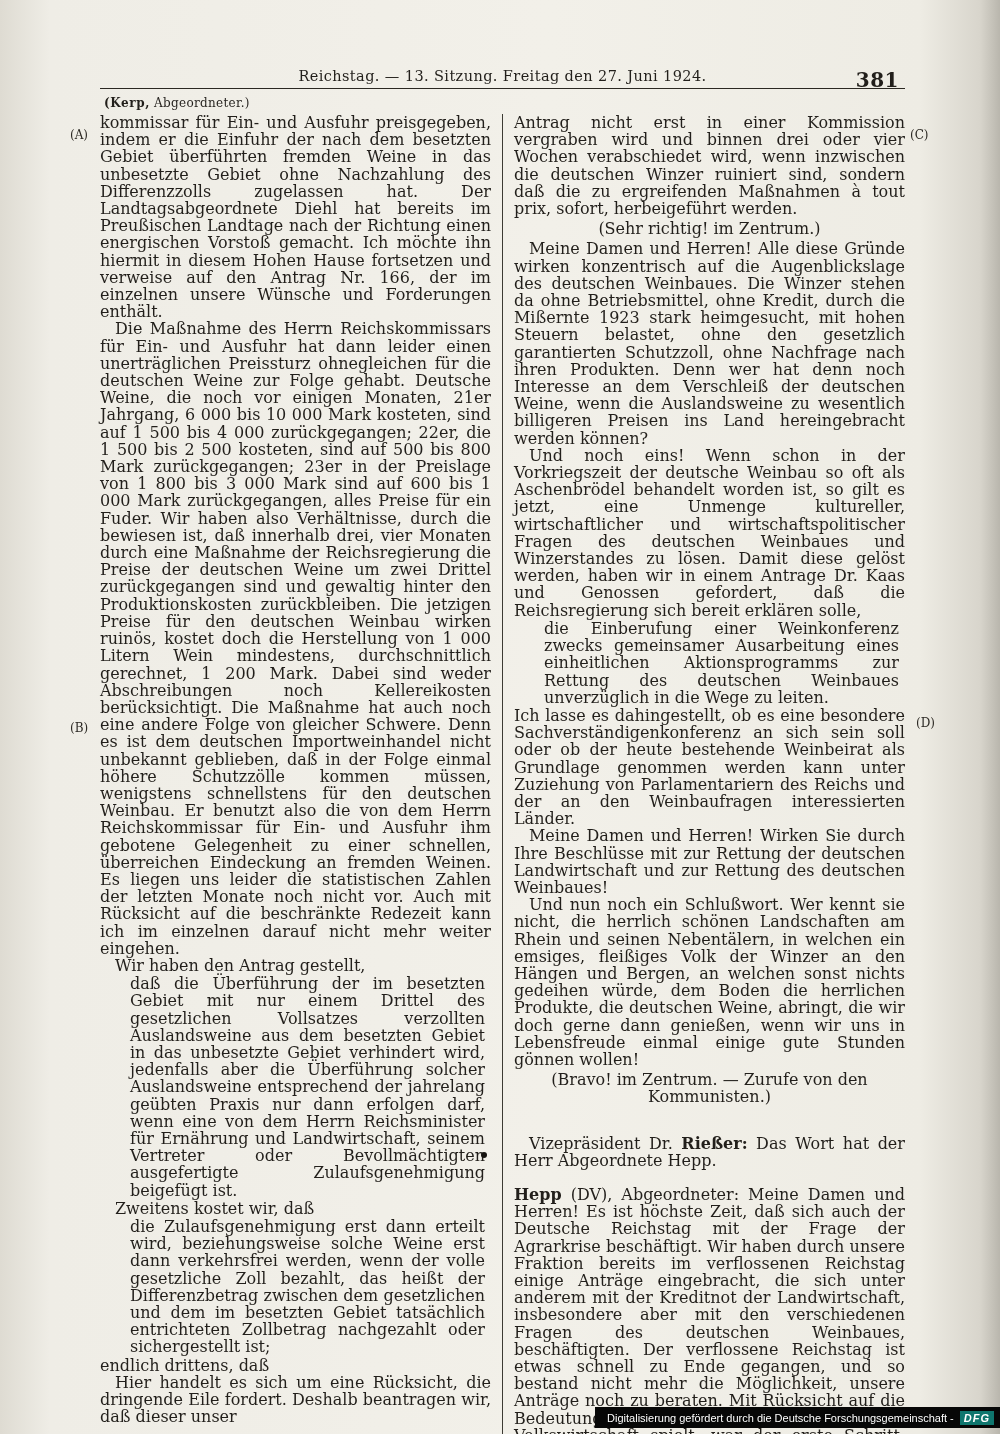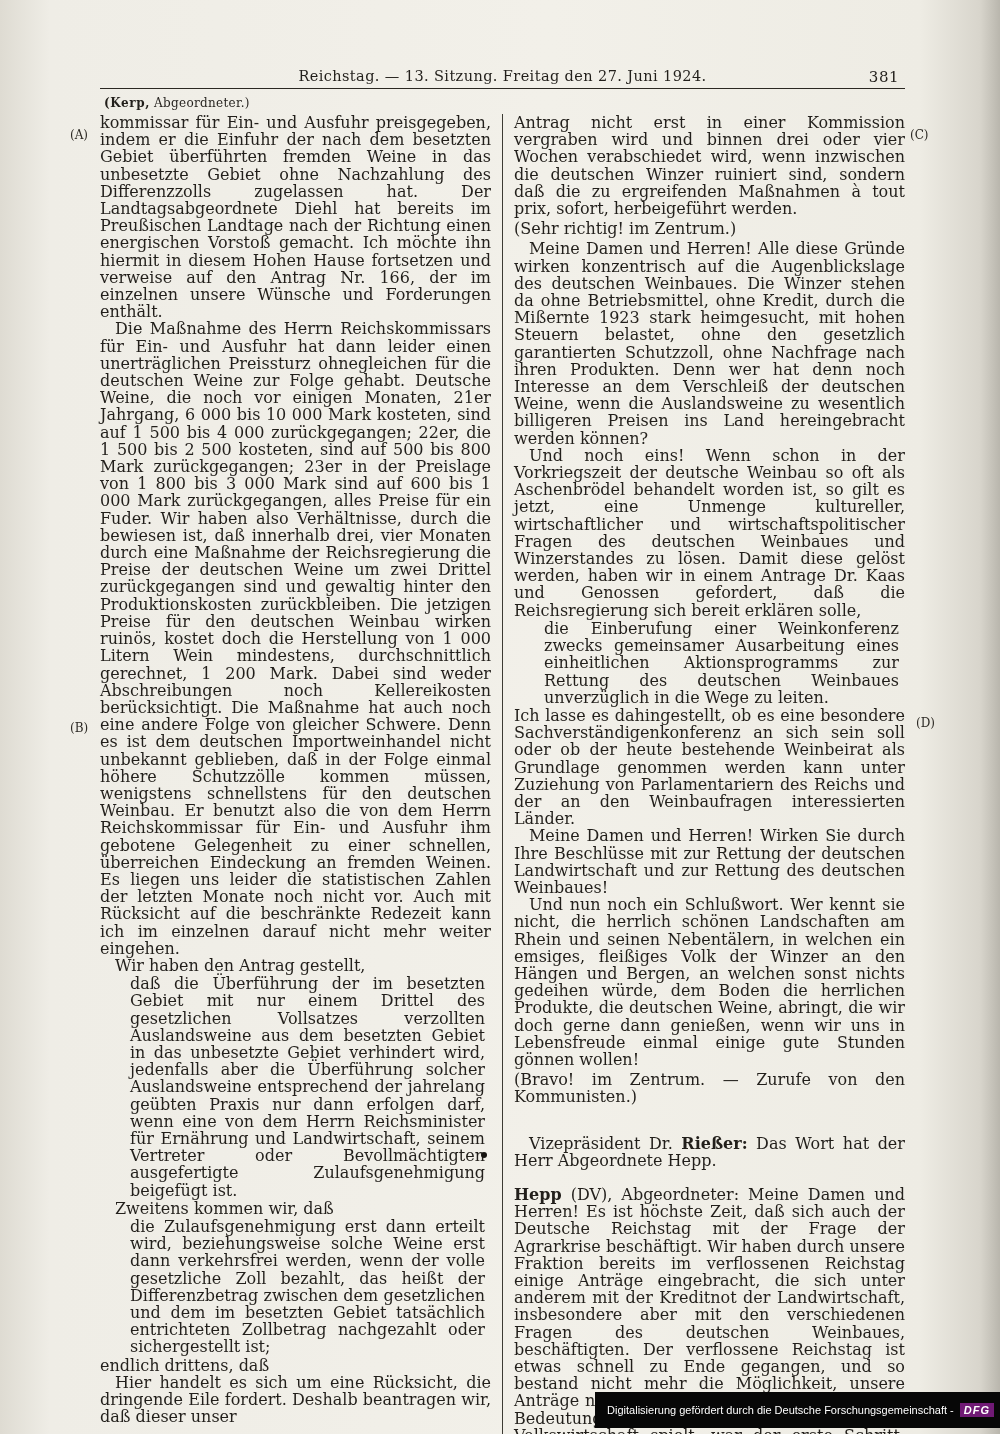--- a/index.html
+++ b/index.html
@@ -4,48 +4,48 @@
 <style>
   html,body{margin:0;padding:0;background:#cfccc3;}
   .page{
     position:relative;width:1000px;height:1434px;overflow:hidden;box-sizing:border-box;
     background:linear-gradient(90deg,#dedbd2 0%,#efede6 5%,#f2f0e9 55%,#eeece4 92%,#d8d5cc 98%,#b9b6ad 100%);
     color:#221f1b;
     font-family:"DejaVu Serif","Liberation Serif",serif;
   }
   .header-row{position:relative;margin:0 95px 0 100px;padding-top:68px;text-align:center;
     font-size:14.5px;letter-spacing:.4px;}
-  .page-number{position:absolute;right:6px;top:68px;font-weight:normal;font-size:15px;letter-spacing:.5px;}
+  .page-number{position:absolute;right:6px;top:68px;font-weight:bold;font-size:20px;letter-spacing:.5px;}
   .header-rule{margin:4px 95px 0 100px;border:none;border-top:1.7px solid #2b2822;}
   .speaker-note{margin:7px 0 4px 104px;font-size:12px;letter-spacing:.3px;}
   .speaker-note b{letter-spacing:.6px;}
   .columns{display:flex;margin:0 95px 0 100px;min-height:1186px;align-items:stretch;}
   .col{width:397px;}
   .col-left{padding-right:2px;}
   .col-right{padding-left:2px;}
   .divider{width:1px;background:#3c3a33;margin:0 9px;}
   .p{margin:0;font-size:16px;line-height:17.2px;text-align:justify;hyphens:auto;-webkit-hyphens:auto;}
   .ind{text-indent:15px;}
   .quote{margin:1px 6px 1px 30px;}
-  .center{margin:3px 0;text-indent:0;}
+  .center{text-align:center;margin:3px 0;text-indent:0;}
   .sp{margin-top:29px;}
   .sp2{margin-top:17px;}
   .mark{position:absolute;font-size:12px;color:#2c2924;font-family:"DejaVu Serif","Liberation Serif",serif;}
   .mark-a{left:70px;top:128px;}
   .mark-b{left:70px;top:721px;}
   .mark-c{left:910px;top:128px;}
   .mark-d{left:916px;top:716px;}
   .footer{position:relative;margin:8px 95px 0 100px;font-size:13px;letter-spacing:.3px;height:16px;}
   .footer .sitzung{margin-left:26px;}
   .footer .pageno-55{position:absolute;left:734px;top:0;}
   .ink-speck{position:absolute;left:481px;top:1152px;width:6px;height:6px;border-radius:50%;background:#15130f;}
-  .digibar{position:absolute;right:0;bottom:6px;height:36px;background:#070707;color:#fff;
+  .digibar{position:absolute;right:0;bottom:6px;height:21px;background:#070707;color:#fff;
     display:flex;align-items:center;padding:0 6px 0 12px;
     font-family:"Liberation Sans","DejaVu Sans",sans-serif;font-size:11px;white-space:nowrap;}
-  .dfg{background:#701a75;color:#fff;font-weight:bold;margin-left:6px;padding:1px 4px;
+  .dfg{background:#0f766e;color:#fff;font-weight:bold;margin-left:6px;padding:1px 4px;
     font-size:11px;letter-spacing:1px;font-style:italic;}
 </style>
 </head>
 <body>
 
 <div class="page">
 
   <div class="header-row">
     <span>Reichstag. — 13. Sitzung.  Freitag den 27. Juni 1924.</span>
     <span class="page-number">381</span>
@@ -60,21 +60,21 @@
   <span class="mark mark-b">(B)</span>
   <span class="mark mark-c">(C)</span>
   <span class="mark mark-d">(D)</span>
 
   <div class="columns">
     <div class="col col-left">
       <p class="p">kommissar für Ein- und Ausfuhr preisgegeben, indem er die Einfuhr der nach dem besetzten Gebiet überführten fremden Weine in das unbesetzte Gebiet ohne Nachzahlung des Differenzzolls zugelassen hat. Der Landtagsabgeordnete Diehl hat bereits im Preußischen Landtage nach der Richtung einen energischen Vorstoß gemacht. Ich möchte ihn hiermit in diesem Hohen Hause fortsetzen und verweise auf den Antrag Nr. 166, der im einzelnen unsere Wünsche und Forderungen enthält.</p>
       <p class="p ind">Die Maßnahme des Herrn Reichskommissars für Ein- und Ausfuhr hat dann leider einen unerträglichen Preissturz ohnegleichen für die deutschen Weine zur Folge gehabt. Deutsche Weine, die noch vor einigen Monaten, 21er Jahrgang, 6 000 bis 10 000 Mark kosteten, sind auf 1 500 bis 4 000 zurückgegangen; 22er, die 1 500 bis 2 500 kosteten, sind auf 500 bis 800 Mark zurückgegangen; 23er in der Preislage von 1 800 bis 3 000 Mark sind auf 600 bis 1 000 Mark zurückgegangen, alles Preise für ein Fuder. Wir haben also Verhältnisse, durch die bewiesen ist, daß innerhalb drei, vier Monaten durch eine Maßnahme der Reichsregierung die Preise der deutschen Weine um zwei Drittel zurückgegangen sind und gewaltig hinter den Produktionskosten zurückbleiben. Die jetzigen Preise für den deutschen Weinbau wirken ruinös, kostet doch die Herstellung von 1 000 Litern Wein mindestens, durchschnittlich gerechnet, 1 200 Mark. Dabei sind weder Abschreibungen noch Kellereikosten berücksichtigt. Die Maßnahme hat auch noch eine andere Folge von gleicher Schwere. Denn es ist dem deutschen Importweinhandel nicht unbekannt geblieben, daß in der Folge einmal höhere Schutzzölle kommen müssen, wenigstens schnellstens für den deutschen Weinbau. Er benutzt also die von dem Herrn Reichskommissar für Ein- und Ausfuhr ihm gebotene Gelegenheit zu einer schnellen, überreichen Eindeckung an fremden Weinen. Es liegen uns leider die statistischen Zahlen der letzten Monate noch nicht vor. Auch mit Rücksicht auf die beschränkte Redezeit kann ich im einzelnen darauf nicht mehr weiter eingehen.</p>
       <p class="p ind">Wir haben den Antrag gestellt,</p>
       <p class="p quote">daß die Überführung der im besetzten Gebiet mit nur einem Drittel des gesetzlichen Vollsatzes verzollten Auslandsweine aus dem besetzten Gebiet in das unbesetzte Gebiet verhindert wird, jedenfalls aber die Überführung solcher Auslandsweine entsprechend der jahrelang geübten Praxis nur dann erfolgen darf, wenn eine von dem Herrn Reichsminister für Ernährung und Landwirtschaft, seinem Vertreter oder Bevollmächtigten ausgefertigte Zulaufsgenehmigung beigefügt ist.</p>
-      <p class="p ind">Zweitens kommen wir, daß</p>
+      <p class="p ind">Zweitens kostet wir, daß</p>
       <p class="p quote">die Zulaufsgenehmigung erst dann erteilt wird, beziehungsweise solche Weine erst dann verkehrsfrei werden, wenn der volle gesetzliche Zoll bezahlt, das heißt der Differenzbetrag zwischen dem gesetzlichen und dem im besetzten Gebiet tatsächlich entrichteten Zollbetrag nachgezahlt oder sichergestellt ist;</p>
       <p class="p">endlich drittens, daß</p>
       <p class="p ind">Hier handelt es sich um eine Rücksicht, die dringende Eile fordert. Deshalb beantragen wir, daß dieser unser</p>
     </div>
 
     <div class="divider"></div>
 
     <div class="col col-right">
       <p class="p">Antrag nicht erst in einer Kommission vergraben wird und binnen drei oder vier Wochen verabschiedet wird, wenn inzwischen die deutschen Winzer ruiniert sind, sondern daß die zu ergreifenden Maßnahmen à tout prix, sofort, herbeigeführt werden.</p>
       <p class="p center">(Sehr richtig! im Zentrum.)</p>

